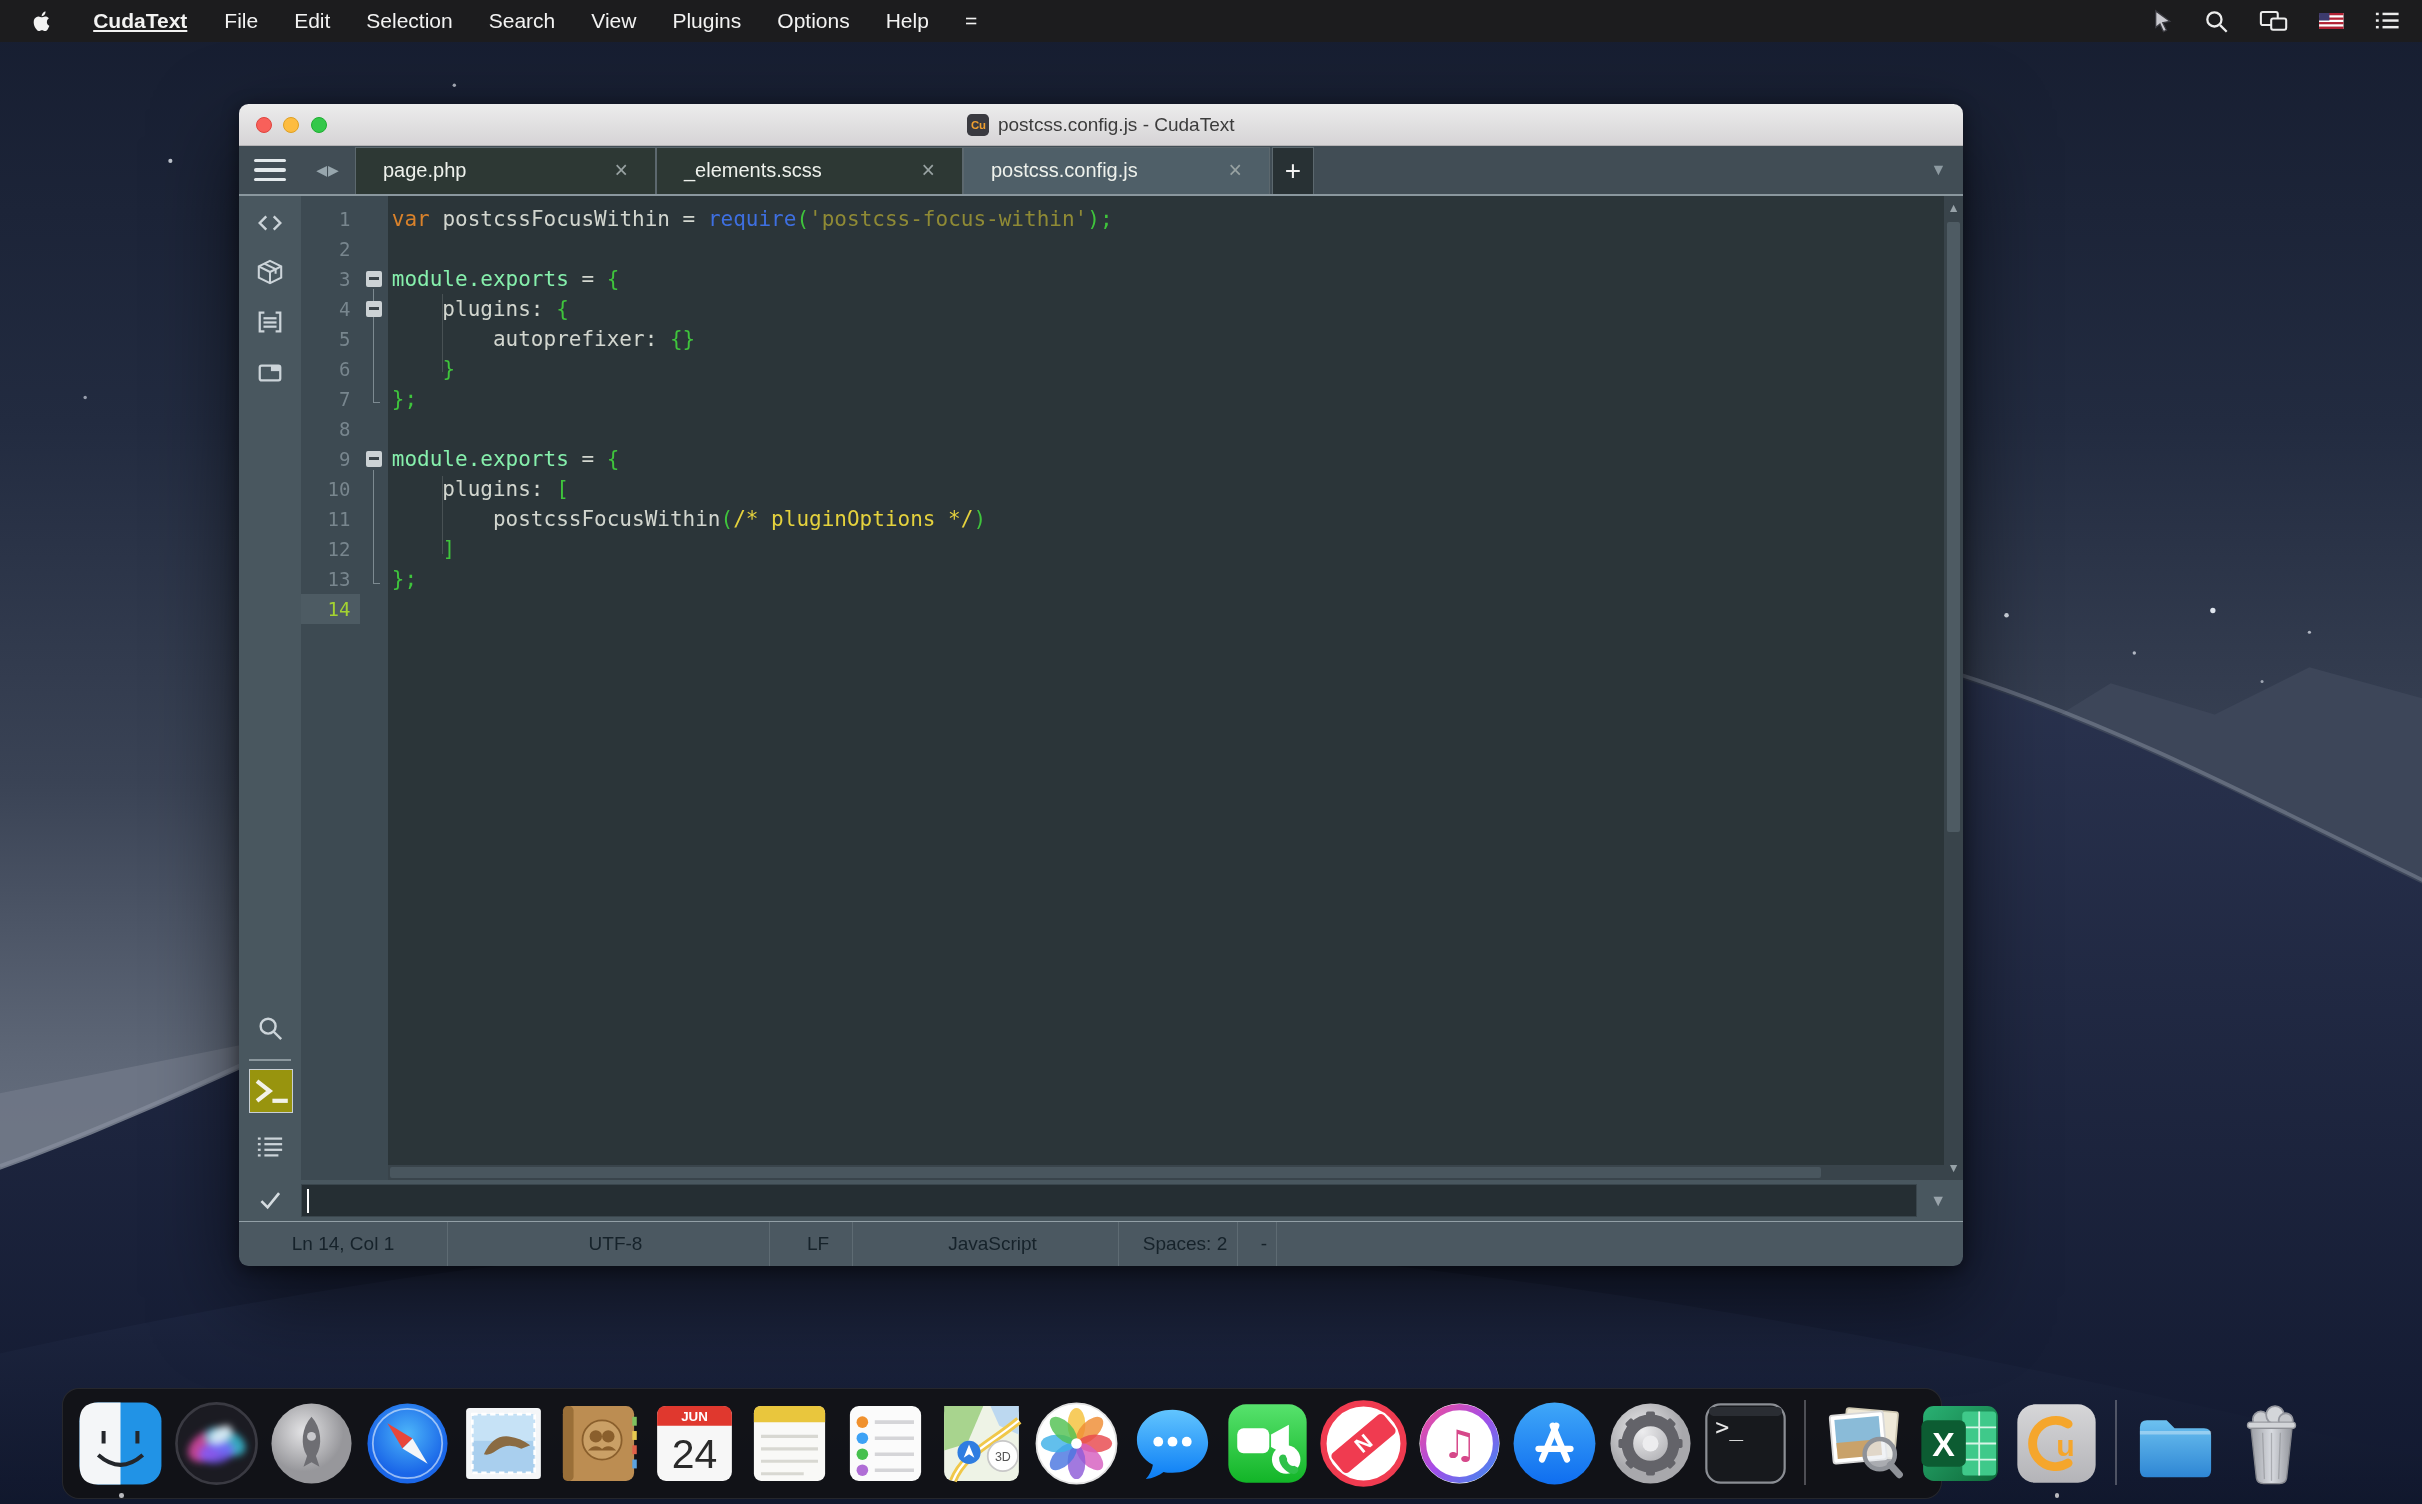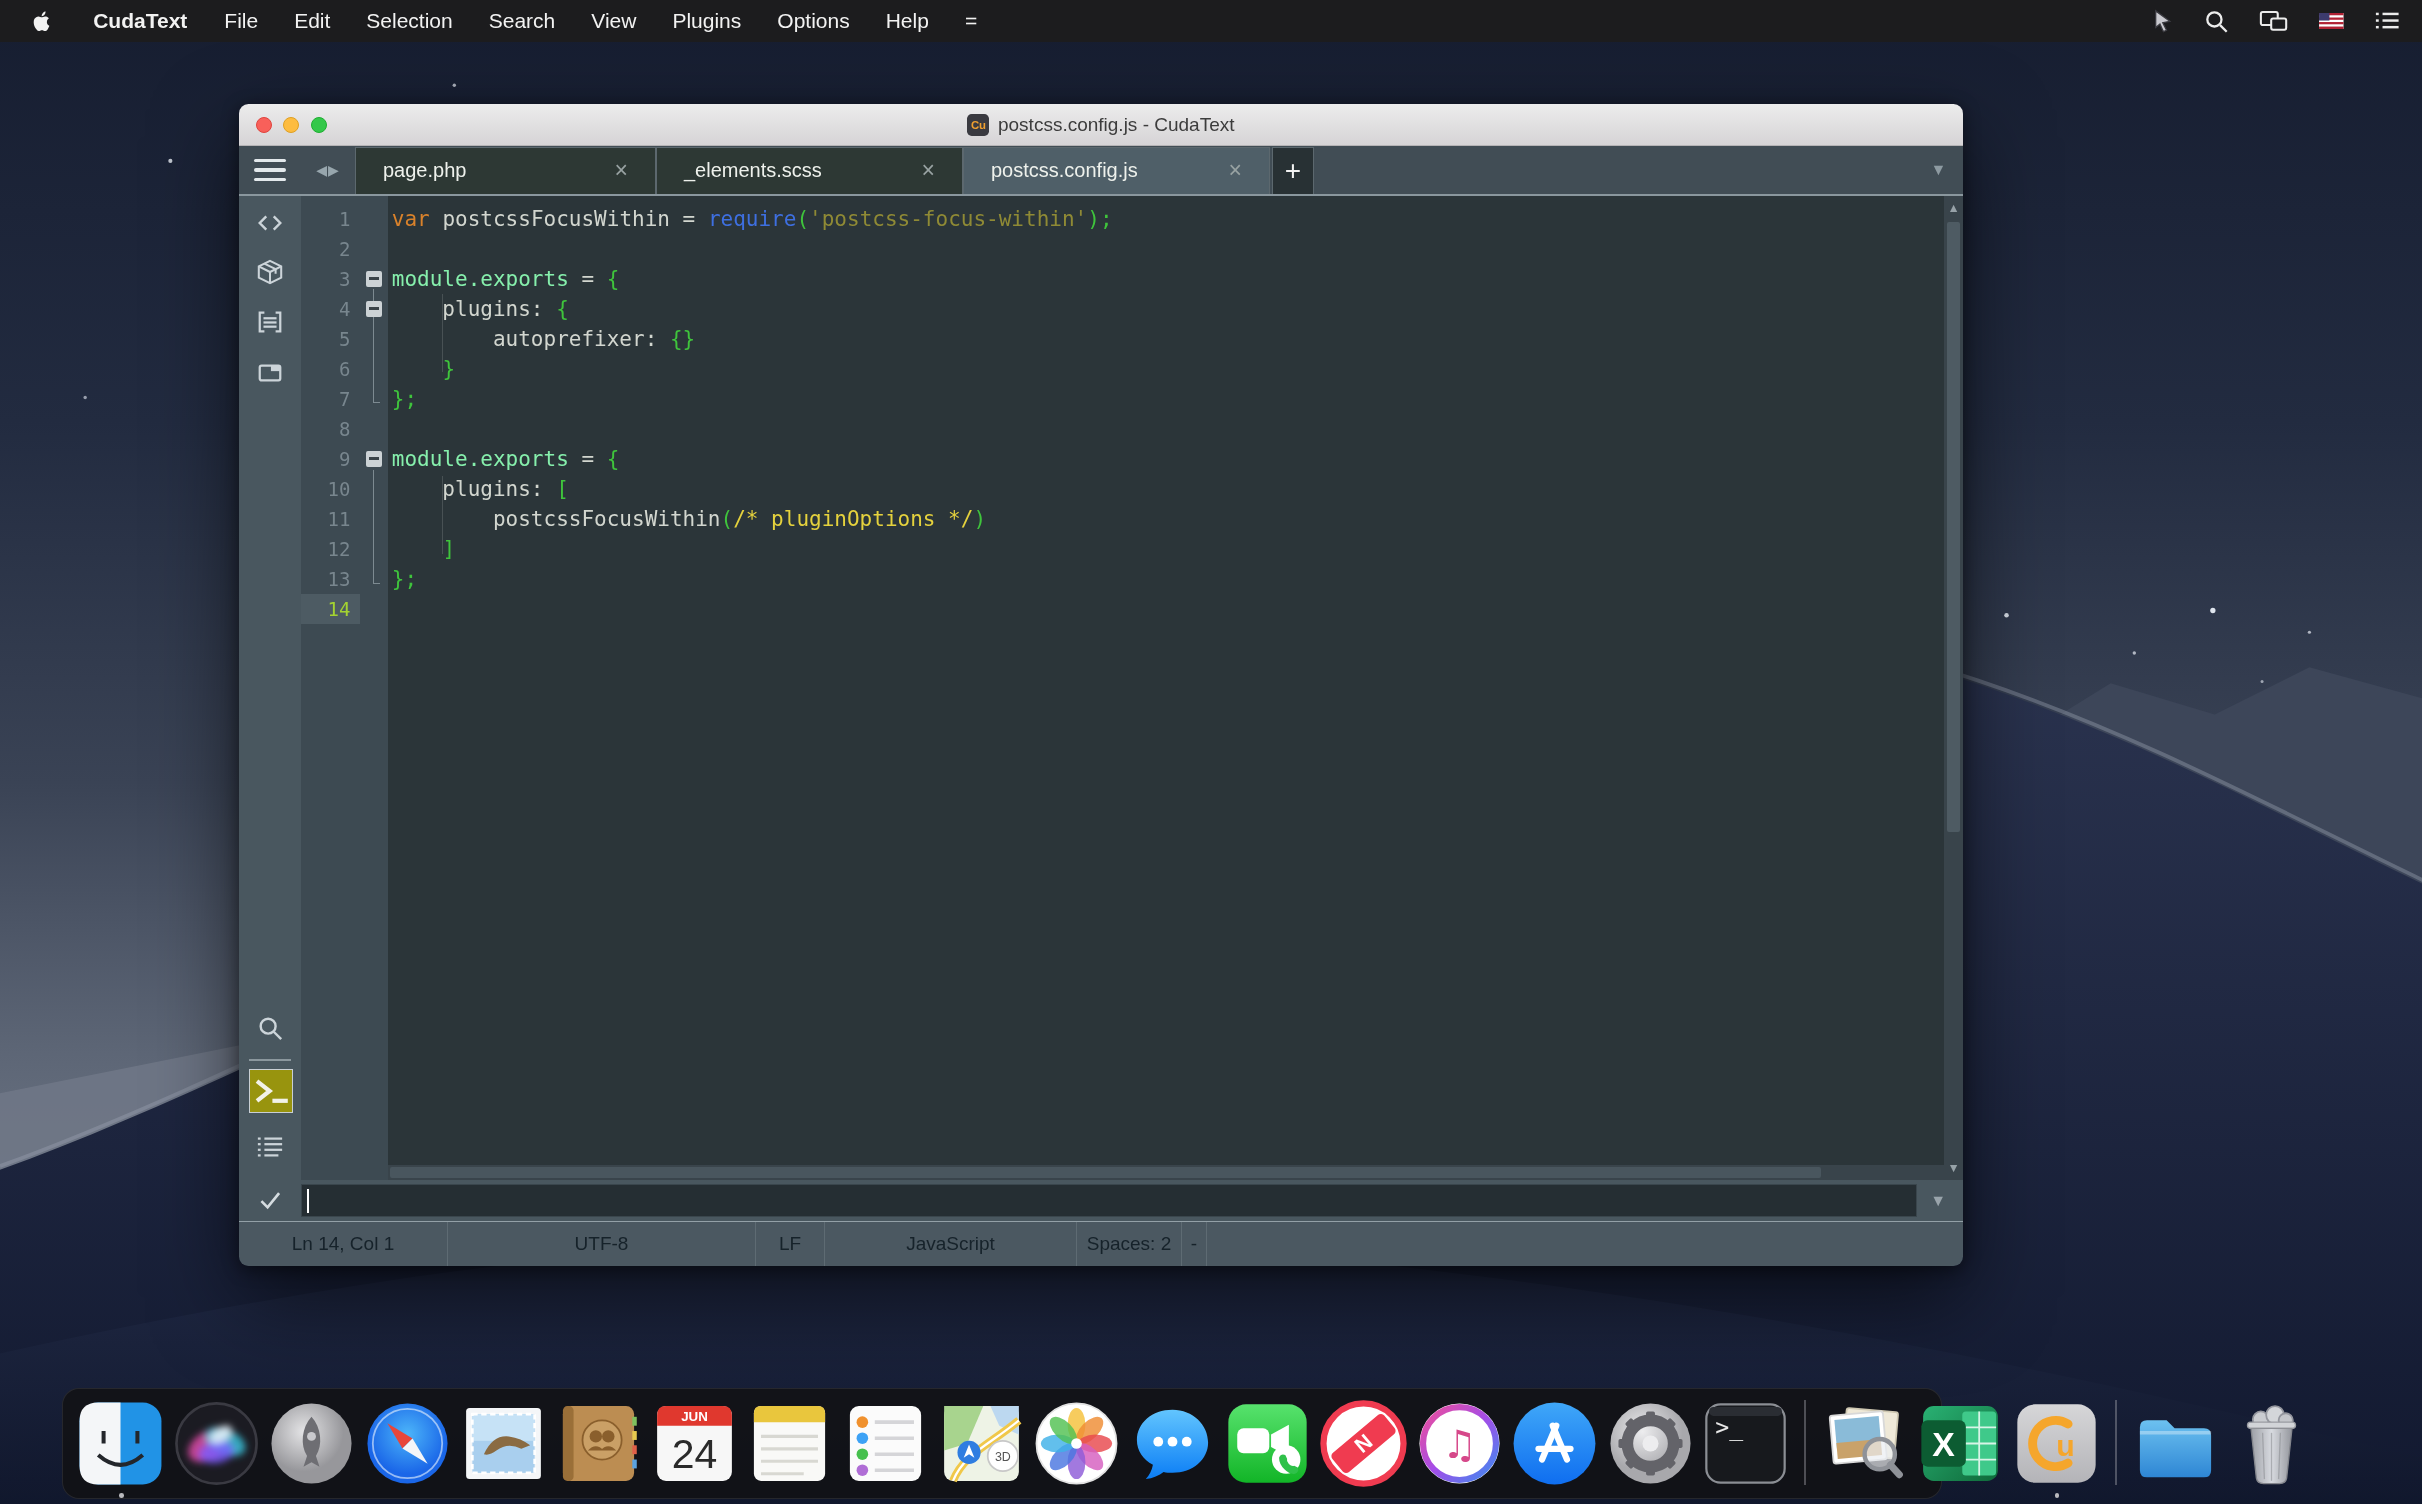--- a/index.html
+++ b/index.html
@@ -8,21 +8,21 @@
 
   
   #wallpaper { position:absolute; inset:0; z-index:0;
     background:linear-gradient(180deg,#161d30 0%,#222b40 28%,#3a4355 52%,#5d6676 70%,#6f7887 82%,#5a6374 100%); }
   #wallpaper svg { position:absolute; inset:0; }
 
   
   #menubar { position:absolute; left:0; top:0; width:2423px; height:42px; z-index:50;
     background:#1c1c1e; display:flex; align-items:center; padding:0 23px; color:#f2f2f2; font-size:21px; }
   #menubar .apple { width:38px; display:flex; justify-content:center; margin-right:13.2px; }
-  #menubar .appname { font-weight:bold; padding:0 19px; }
+  #menubar .appname { font-weight:bold; padding:0 19px;text-decoration:underline; }
   .menu-item { padding:0 18px; height:42px; line-height:42px; }
   #menubar .spacer { flex:1; }
   .mb-icon { margin-left:30px; display:flex; align-items:center; }
 
   
   #window { position:absolute; left:239px; top:104px; width:1724px; height:1162px; z-index:10;
     border-radius:9.5px; box-shadow:0 32px 85px rgba(0,0,0,.6), 0 3.8px 17px rgba(0,0,0,.45);
     display:flex; flex-direction:column; overflow:hidden; }
 
   .titlebar { height:42px; flex:0 0 42px; background:linear-gradient(180deg,#ececec,#d6d4d6);
@@ -90,21 +90,21 @@
   
   .console-row { height:41px; flex:0 0 41px; background:#49575f; display:flex; align-items:center; padding-right:3.8px; }
   .console-check { width:62px; flex:0 0 62px; display:flex; align-items:center; justify-content:center; }
   .console-input { flex:1; height:33px; background:#252e33; border:0.9px solid #3a464d; position:relative; }
   .caret { position:absolute; left:4.7px; top:3.8px; width:1.9px; height:24px; background:#fff; animation:blink 1s steps(1) infinite; }
   @keyframes blink { 50% { opacity:0; } }
   .console-dd { width:42px; flex:0 0 42px; display:flex; align-items:center; justify-content:center; color:#99a4ab; font-size:16px; }
 
   
   .statusbar { height:45px; flex:0 0 45px; background:#4b5861; border-top:1.9px solid #93a0a7;
-    display:flex; color:#16222a; font-size:19px; }
+    display:flex; color:#16222a; font-size:19px;gap:14px; }
   .sb-cell { border-right:0.9px solid #5e6b73; display:flex; align-items:center; justify-content:center; }
   .sb-cell:nth-child(1){width:209px} .sb-cell:nth-child(2){width:308px} .sb-cell:nth-child(3){width:69px}
   .sb-cell:nth-child(4){width:252px} .sb-cell:nth-child(5){width:105px} .sb-cell:nth-child(6){width:24.6px}
   .sb-cell.fill { flex:1; border-right:none; }
 
   
   #dock { position:absolute; left:62px; top:1388px; width:1880px; height:111px; z-index:40;
     background:rgba(17,17,20,.86); border:0.9px solid rgba(255,255,255,.09); border-radius:17px;
     display:flex; align-items:flex-start; padding:9.5px 13.2px; gap:6.6px; }
   .dock-item { width:89px; height:89px; position:relative; flex:0 0 89px; }

